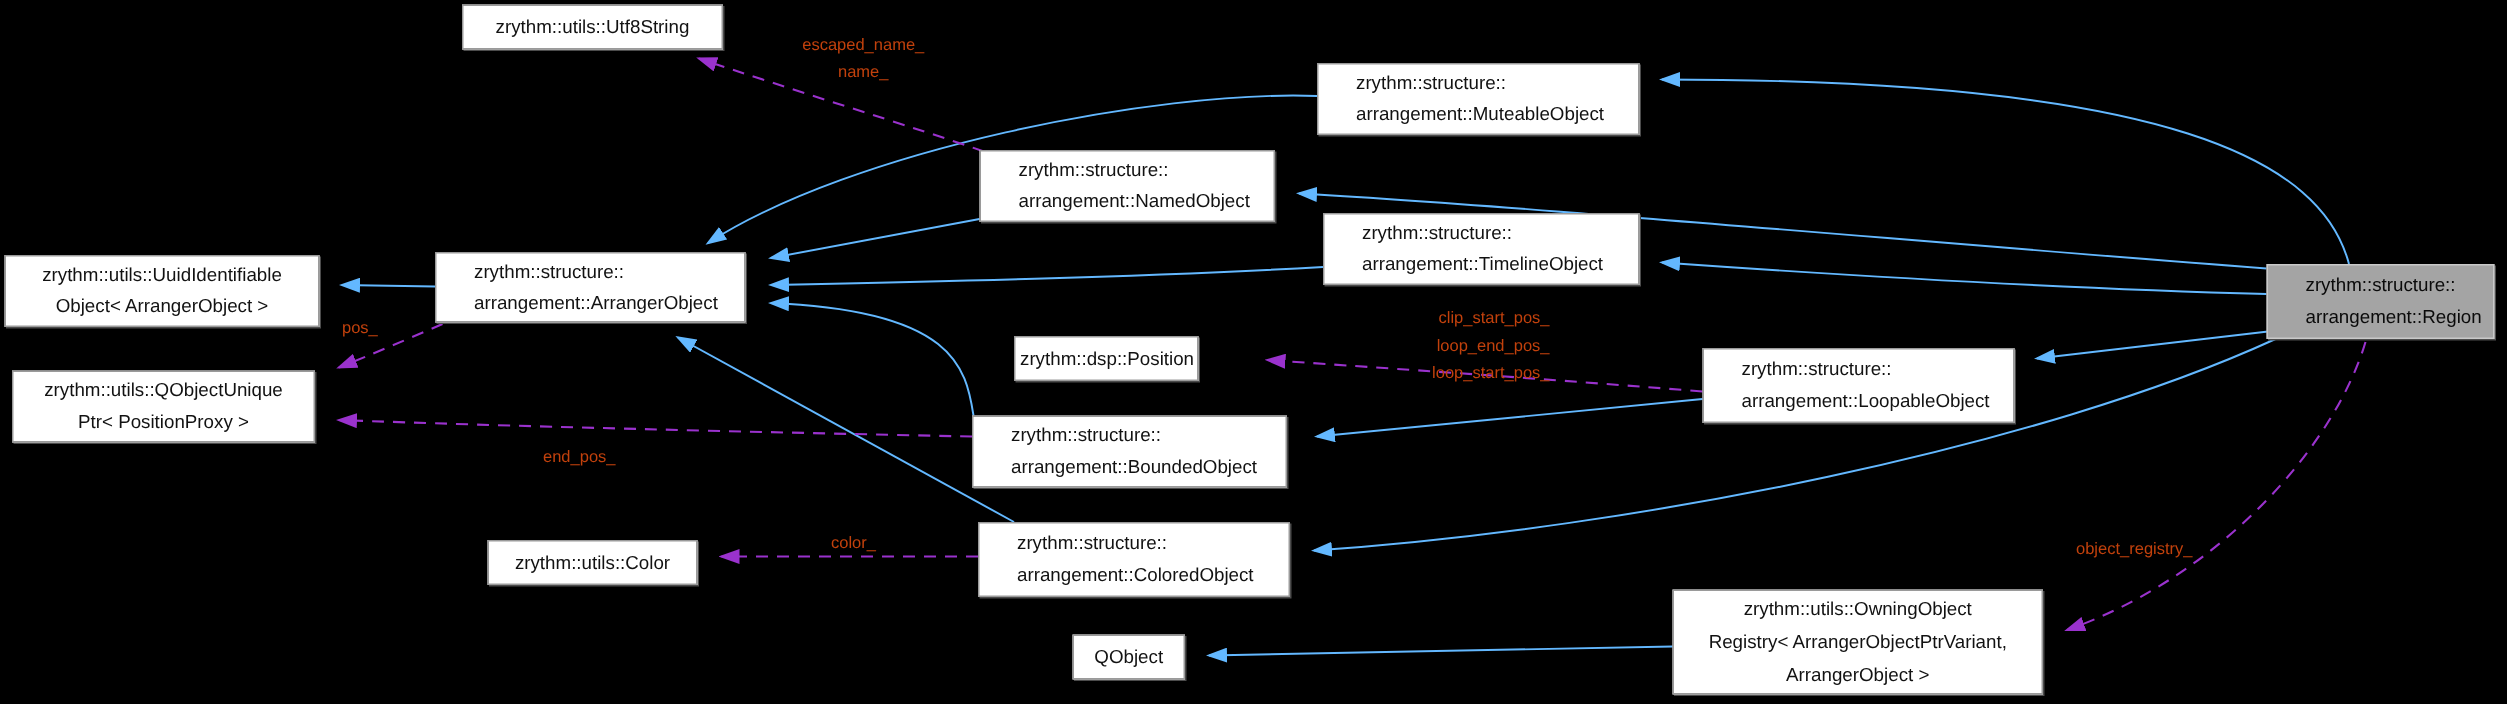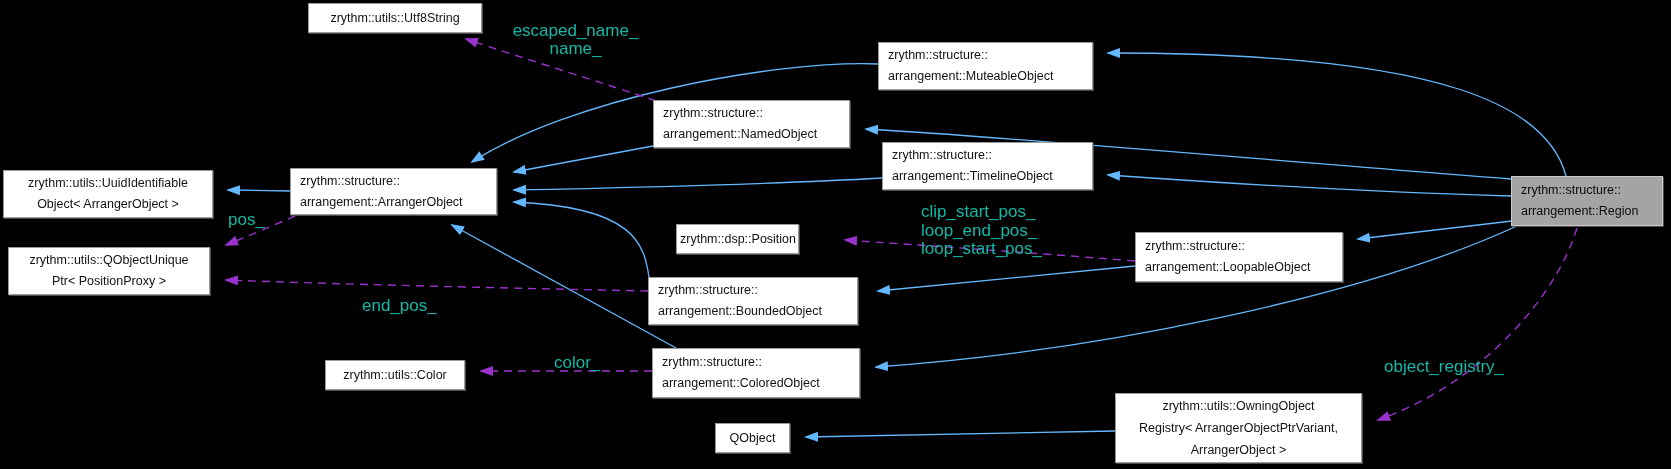--- a/index.html
+++ b/index.html
@@ -8,25 +8,25 @@
     font-family:"Liberation Sans", sans-serif; overflow:hidden;
   }
   .edges { position:absolute; left:0; top:0; pointer-events:none; }
   .node {
     position:absolute; background:#ffffff; border:1px solid #9a9a9a;
     box-shadow:1px 1px 0 0 #4c4c4c; color:#121212;
     display:flex; flex-direction:column; justify-content:center;
     font-size:12.5px; line-height:21px; box-sizing:border-box; cursor:pointer;
   }
   .node span { display:block; }
-  .node.left { text-align:left; padding-left:9px; padding-right:5px; }
+  .node.left { text-align:left; padding-left:25px; padding-right:5px; }
   .node.center { text-align:center; padding-left:3px; padding-right:3px; }
   .node.focus { background:#a4a4a4; border-color:#c9c9c9; color:#0a0a0a; }
   .elabel {
-    position:absolute; color:#14b8a6; font-size:17px; line-height:17.5px;
+    position:absolute; color:#c2410c; font-size:11px; line-height:17.5px;
     white-space:nowrap;
   }
   .elabel span { display:block; }
   .elabel.center { text-align:center; }
   .elabel.right { text-align:right; }
 </style>
 </head>
 <body>
 
 <div class="canvas">

